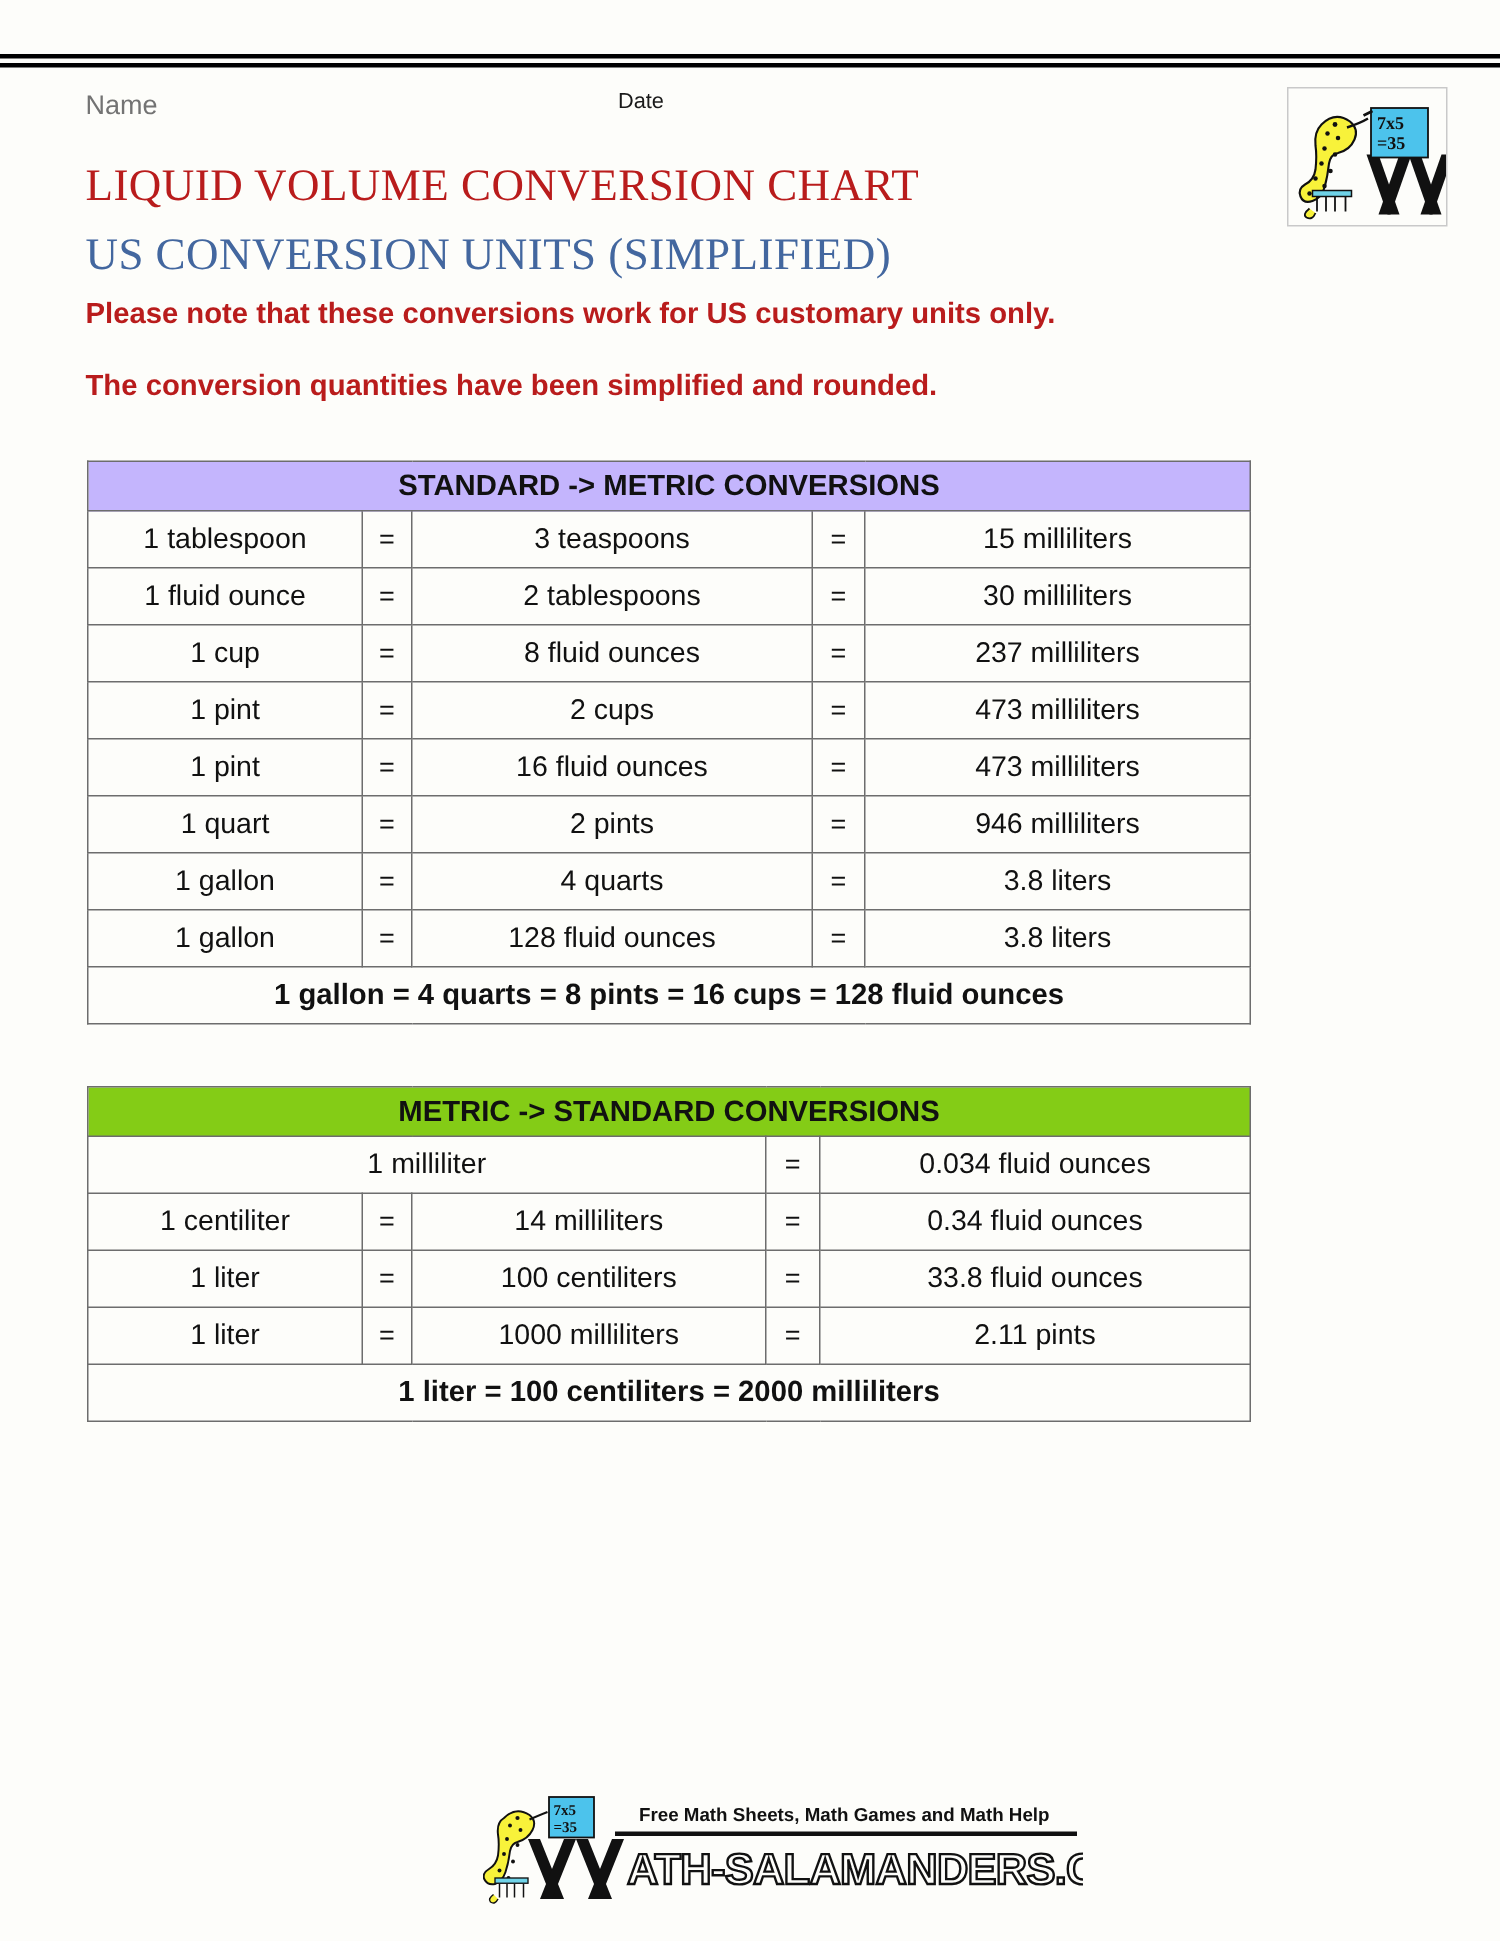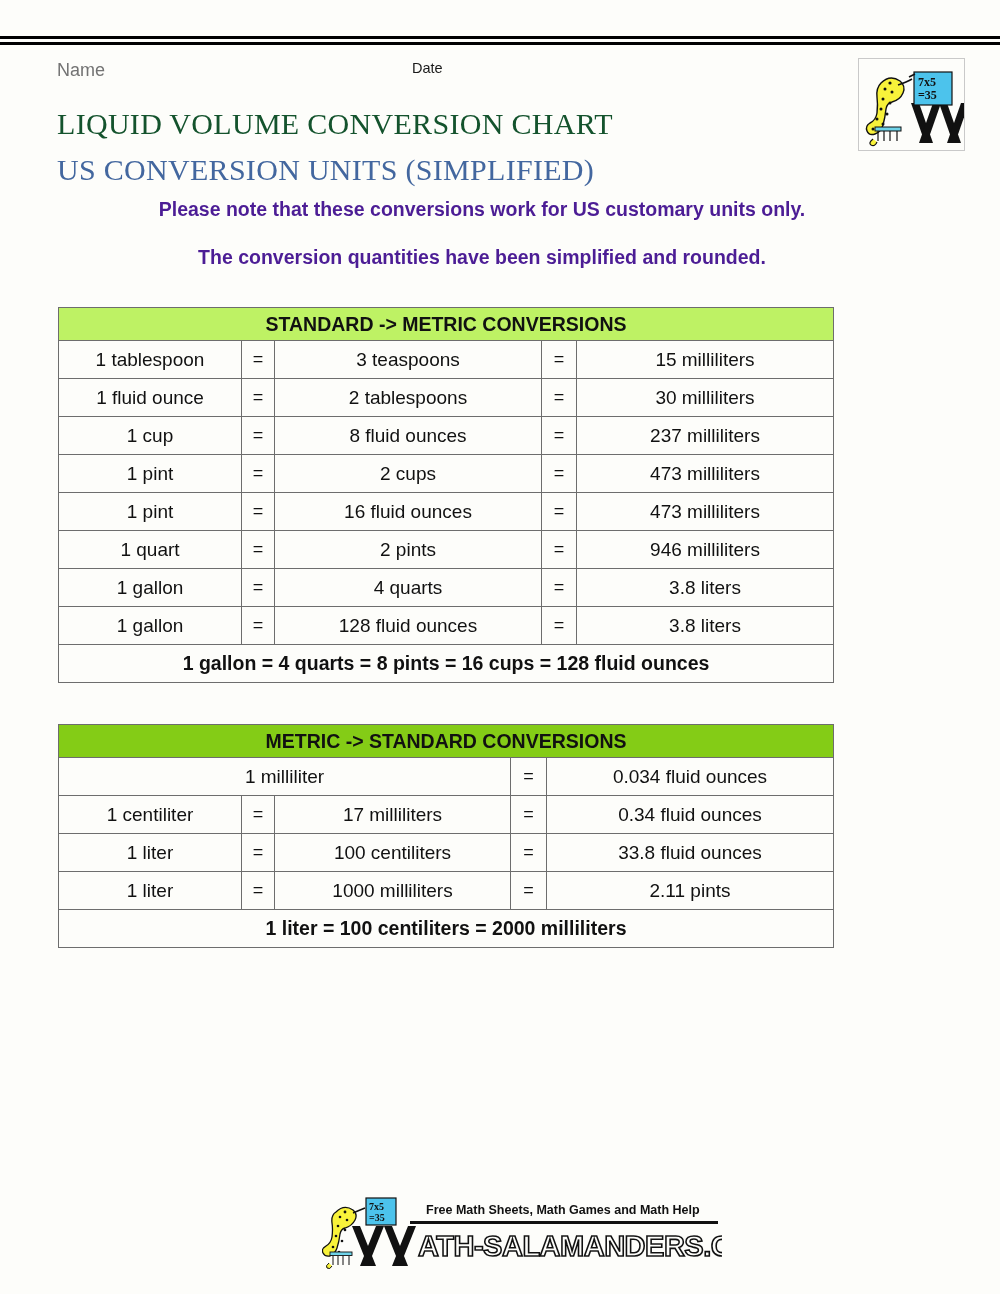--- a/index.html
+++ b/index.html
@@ -85,25 +85,24 @@
 
   .note-block {
     position: absolute;
     left: 57px;
     top: 196px;
     width: 850px;
   }
   .note-line {
     font-size: 19.5px;
     font-weight: bold;
-    color: #4c1d95;
+    color: #b91c1c;
     line-height: 26px;
     margin-bottom: 22px;
     white-space: nowrap;
-    text-align: center;
   }
 
   
   .conv-table {
     position: absolute;
     border-collapse: collapse;
     table-layout: fixed;
     background: #fdfdfa;
   }
   #table-standard-metric { left: 58px; top: 307px; width: 775px; }
@@ -211,40 +210,40 @@
         <line x1="25" y1="72" x2="25" y2="82"></line>
         <line x1="31" y1="72" x2="31" y2="82"></line>
         <line x1="38" y1="72" x2="38" y2="82"></line>
       </g>
       <path d="M14 80 q-5 4 -2 6 q4 2 6 -3" fill="#f8f23a" stroke="#111" stroke-width="1.2"></path>
     </g>
   </svg>
 </div>
 
 <div class="title-block">
-  <div class="doc-title" style="color: #14532d;">LIQUID VOLUME CONVERSION CHART</div>
+  <div class="doc-title" style="color: #b91c1c;">LIQUID VOLUME CONVERSION CHART</div>
   <div class="doc-title" style="color: rgb(67, 103, 159);">US CONVERSION UNITS (SIMPLIFIED)</div>
 </div>
 
 <div class="note-block">
   <div class="note-line">Please note that these conversions work for US customary units only.</div>
   <div class="note-line">The conversion quantities have been simplified and rounded.</div>
 </div>
 
 <table class="conv-table" id="table-standard-metric">
   <colgroup>
     <col class="c1">
       <col class="c2">
       <col class="c3">
       <col class="c4">
       <col class="c5">
   </colgroup>
   <tbody>
     <tr>
-      <th class="hdr" colspan="5" style="background: #bef264;">STANDARD -&gt; METRIC CONVERSIONS</th>
+      <th class="hdr" colspan="5" style="background: #c4b5fd;">STANDARD -&gt; METRIC CONVERSIONS</th>
     </tr>
     <tr>
       <td>1 tablespoon</td>
       <td class="eq">=</td>
       <td>3 teaspoons</td>
       <td class="eq">=</td>
       <td>15 milliliters</td>
     </tr>
     <tr>
       <td>1 fluid ounce</td>
@@ -314,21 +313,21 @@
       <th class="hdr" colspan="5" style="background: #84cc16;">METRIC -&gt; STANDARD CONVERSIONS</th>
     </tr>
     <tr>
       <td colspan="3">1 milliliter</td>
       <td class="eq">=</td>
       <td>0.034 fluid ounces</td>
     </tr>
     <tr>
       <td>1 centiliter</td>
       <td class="eq">=</td>
-      <td>17 milliliters</td>
+      <td>14 milliliters</td>
       <td class="eq">=</td>
       <td>0.34 fluid ounces</td>
     </tr>
     <tr>
       <td>1 liter</td>
       <td class="eq">=</td>
       <td>100 centiliters</td>
       <td class="eq">=</td>
       <td>33.8 fluid ounces</td>
     </tr>

